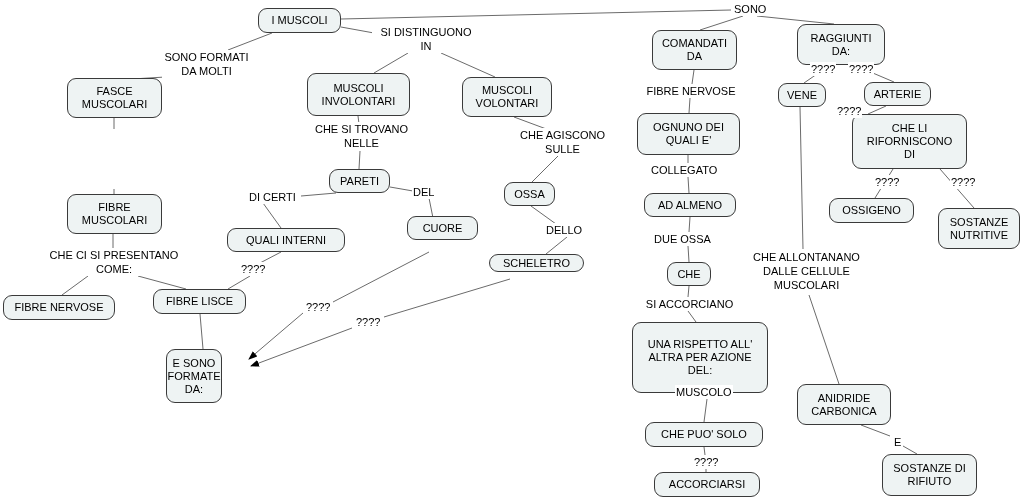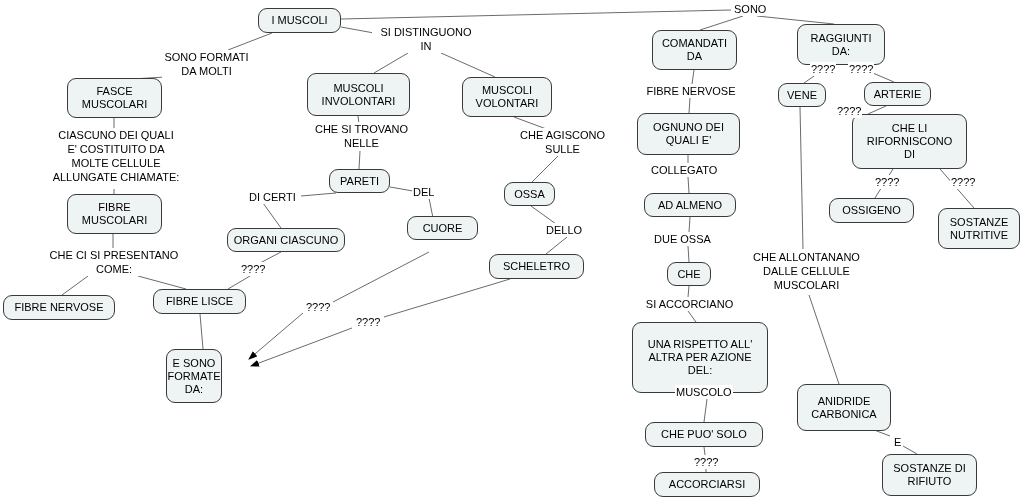--- a/index.html
+++ b/index.html
@@ -112,61 +112,57 @@
   <div class="node" style="left:778px;top:83px;width:48px;height:24px">VENE</div>
   <div class="node" style="left:864px;top:82px;width:67px;height:24px">ARTERIE</div>
   <div class="node" style="left:852px;top:114px;width:115px;height:55px">CHE LI
 RIFORNISCONO
 DI</div>
   <div class="node" style="left:637px;top:113px;width:103px;height:42px">OGNUNO DEI
 QUALI E'</div>
   <div class="node" style="left:67px;top:194px;width:95px;height:40px">FIBRE
 MUSCOLARI</div>
   <div class="node" style="left:329px;top:169px;width:61px;height:24px">PARETI</div>
-  <div class="node" style="left:227px;top:228px;width:118px;height:24px">ORGANI CIASCUNO</div>
+  <div class="node" style="left:227px;top:228px;width:118px;height:24px">QUALI INTERNI</div>
   <div class="node" style="left:407px;top:216px;width:71px;height:24px">CUORE</div>
   <div class="node" style="left:504px;top:182px;width:51px;height:24px">OSSA</div>
-  <div class="node" style="left:489px;top:254px;width:95px;height:25px">SCHELETRO</div>
+  <div class="node" style="left:489px;top:254px;width:95px;height:18px">SCHELETRO</div>
   <div class="node" style="left:644px;top:193px;width:92px;height:24px">AD ALMENO</div>
   <div class="node" style="left:829px;top:198px;width:85px;height:25px">OSSIGENO</div>
   <div class="node" style="left:938px;top:208px;width:82px;height:41px">SOSTANZE
 NUTRITIVE</div>
   <div class="node" style="left:3px;top:295px;width:112px;height:25px">FIBRE NERVOSE</div>
   <div class="node" style="left:153px;top:289px;width:93px;height:25px">FIBRE LISCE</div>
   <div class="node" style="left:667px;top:262px;width:44px;height:24px">CHE</div>
   <div class="node" style="left:166px;top:349px;width:56px;height:54px">E SONO
 FORMATE
 DA:</div>
   <div class="node" style="left:632px;top:322px;width:136px;height:71px">UNA RISPETTO ALL'
 ALTRA PER AZIONE
 DEL:</div>
   <div class="node" style="left:645px;top:422px;width:118px;height:25px">CHE PUO' SOLO</div>
   <div class="node" style="left:654px;top:472px;width:106px;height:25px">ACCORCIARSI</div>
-  <div class="node" style="left:797px;top:384px;width:94px;height:47px">ANIDRIDE
+  <div class="node" style="left:797px;top:384px;width:94px;height:41px">ANIDRIDE
 CARBONICA</div>
   <div class="node" style="left:882px;top:454px;width:95px;height:42px">SOSTANZE DI
 RIFIUTO</div>
 
   <div class="link-label" style="left:733px;top:2px">SONO</div>
   <div class="link-label" style="left:372px;top:25px;width:106px">SI DISTINGUONO
 IN</div>
   <div class="link-label" style="left:162px;top:50px;width:87px">SONO FORMATI
 DA MOLTI</div>
   <div class="link-label" style="left:302px;top:122px;width:117px">CHE SI TROVANO
 NELLE</div>
   <div class="link-label" style="left:512px;top:128px;width:99px">CHE AGISCONO
 SULLE</div>
   <div class="link-label" style="left:640px;top:84px;width:100px">FIBRE NERVOSE</div>
   <div class="link-label" style="left:810px;top:62px">????</div>
   <div class="link-label" style="left:848px;top:62px">????</div>
   <div class="link-label" style="left:836px;top:104px">????</div>
-  <div class="link-label" style="left:42px;top:128px;width:146px">CIASCUNO DEI QUALI
-E' COSTITUITO DA
-MOLTE CELLULE
-ALLUNGATE CHIAMATE:</div>
   <div class="link-label" style="left:650px;top:163px">COLLEGATO</div>
   <div class="link-label" style="left:248px;top:190px">DI CERTI</div>
   <div class="link-label" style="left:412px;top:185px">DEL</div>
   <div class="link-label" style="left:874px;top:175px">????</div>
   <div class="link-label" style="left:950px;top:175px">????</div>
   <div class="link-label" style="left:545px;top:223px">DELLO</div>
   <div class="link-label" style="left:653px;top:232px">DUE OSSA</div>
   <div class="link-label" style="left:38px;top:248px;width:150px">CHE CI SI PRESENTANO
 COME:</div>
   <div class="link-label" style="left:240px;top:262px">????</div>

